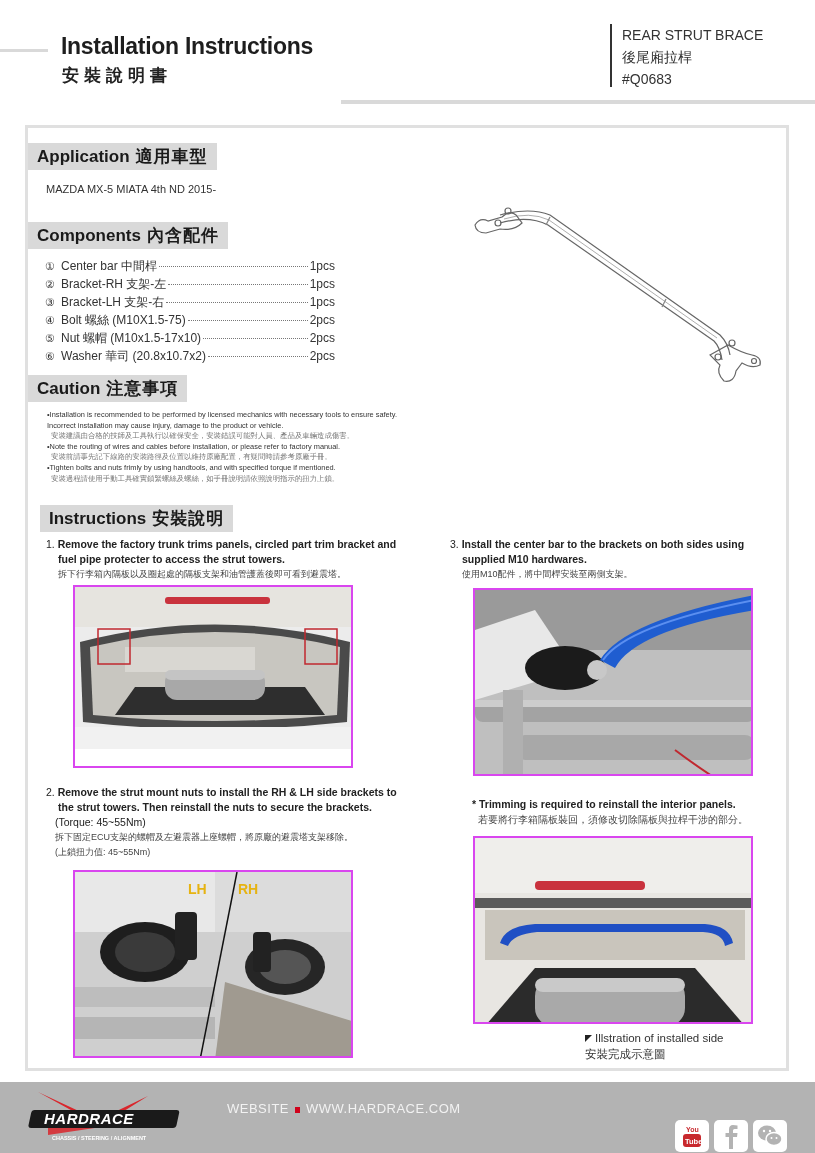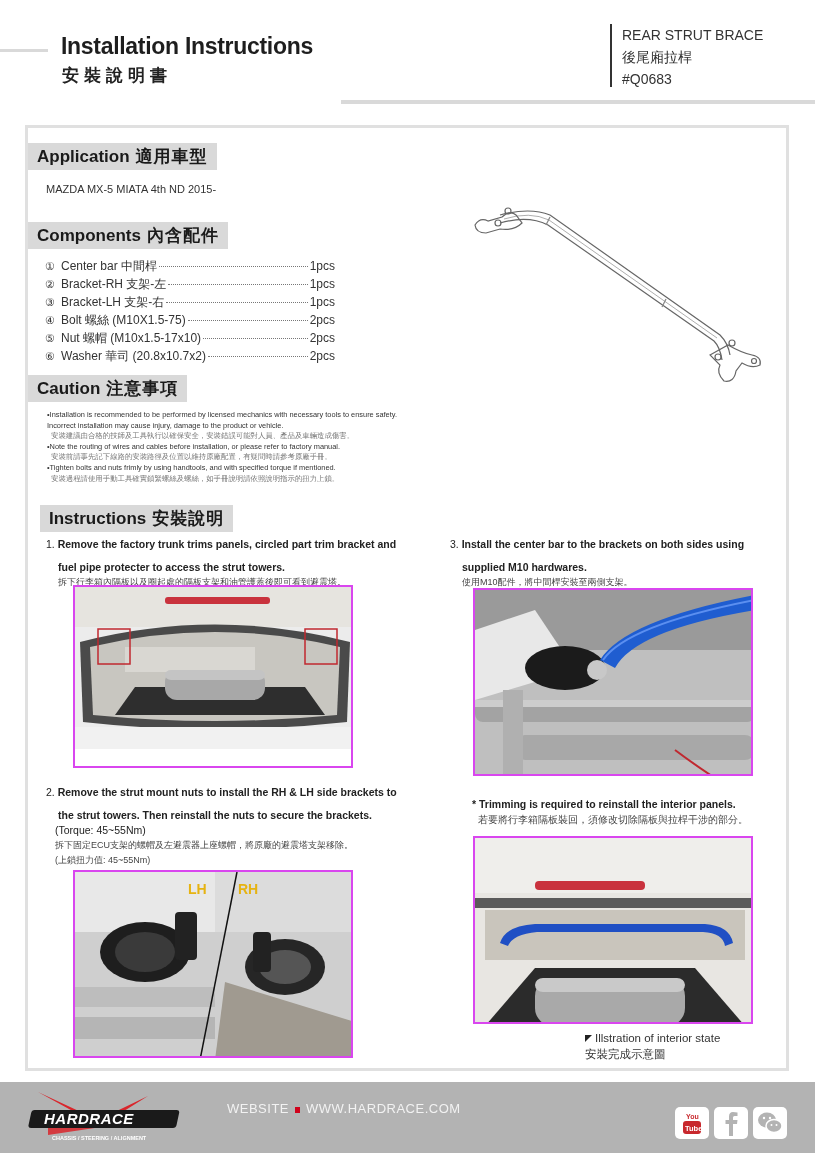--- a/index.html
+++ b/index.html
@@ -33,39 +33,39 @@
 
   .caution { position: absolute; left: 47px; top: 410px; width: 370px; font-size: 7.4px; line-height: 10.6px; color: #444; }
   .caution .en { color: #333; }
   .caution .zh { color: #777; padding-left: 4px; }
 
   
   .product { position: absolute; left: 470px; top: 195px; width: 310px; height: 195px; }
 
   
   .step { position: absolute; font-size: 10.5px; color: #222; line-height: 15px; }
-  .step .en { font-weight: bold; margin-top: 8px; }
+  .step .en { font-weight: bold; }
   .step .zh { font-size: 9px; color: #444; }
   .step .indent { padding-left: 12px; }
 
   .photo { position: absolute; border: 2px solid #d946ef; overflow: hidden; }
 
   .note { position: absolute; font-size: 10.5px; line-height: 15px; color: #222; }
   .note .en { font-weight: bold; }
   .note .zh { font-size: 10px; color: #444; padding-left: 6px; }
 
   .caption { position: absolute; left: 585px; top: 1030px; font-size: 11.5px; color: #333; line-height: 16px; }
   .caption .mark { display: inline-block; width: 0; height: 0; border-top: 7px solid #222; border-right: 7px solid transparent; margin-right: 3px; }
 
   
   .footer { position: absolute; left: 0; top: 1082px; width: 815px; height: 71px; background: #b3b3b3; }
   .logo { position: absolute; left: 28px; top: 8px; width: 160px; height: 55px; }
   .f-contact { position: absolute; left: 227px; top: 16px; font-size: 13px; color: #f2f2f2; line-height: 22px; letter-spacing: 0.5px; }
   .f-contact .sq { display: inline-block; width: 5px; height: 6px; background: #d0021b; margin: 0 6px; vertical-align: middle; }
-  .social { position: absolute; top: 25px; width: 34px; height: 32px; background: #fff; border-radius: 5px; display: flex; align-items: center; justify-content: center; }
+  .social { position: absolute; top: 38px; width: 34px; height: 32px; background: #fff; border-radius: 5px; display: flex; align-items: center; justify-content: center; }
 </style>
 </head>
 <body>
 
 <div class="hdr-left-bar"></div>
 <div class="hdr-title">Installation Instructions</div>
 <div class="hdr-subtitle">安裝說明書</div>
 <div class="hdr-vline"></div>
 <div class="hdr-right">
   <div>REAR STRUT BRACE</div>
@@ -247,21 +247,21 @@
     <rect x="0" y="60" width="280" height="10" fill="#5a5a5a"></rect>
     <rect x="10" y="72" width="260" height="50" fill="#c9c5bc"></rect>
     <path d="M25 105 Q30 88 60 86 L230 86 Q255 88 258 105 L250 108 Q248 95 228 94 L62 94 Q38 96 33 108 Z" fill="#1f4fc4"></path>
     <path d="M60 130 L220 130 L270 188 L10 188 Z" fill="#2b2b2b"></path>
     <rect x="60" y="140" width="150" height="48" rx="18" fill="#a9a9a9"></rect>
     <rect x="60" y="140" width="150" height="14" rx="8" fill="#c9c9c9"></rect>
   </svg>
 </div>
 
 <div class="caption">
-  <div><span class="mark"></span><span>Illstration of interior state</span></div>
+  <div><span class="mark"></span><span>Illstration of installed side</span></div>
   <div>安裝完成示意圖</div>
 </div>
 
 <div class="footer">
   <svg class="logo" viewBox="0 0 160 55">
     <path d="M10 2 L70 30 L120 6 L72 36 Z" fill="#d9262c"></path>
     <path d="M20 38 L120 30 L20 45 Z" fill="#d9262c" opacity="0.85"></path>
     <rect x="8" y="20" width="148" height="18" rx="3" fill="#1a1a1a" transform="skewX(-12)"></rect>
     <text x="16" y="34" font-size="15" font-weight="bold" font-style="italic" fill="#ffffff" font-family="Liberation Sans, sans-serif" letter-spacing="0.5">HARDRACE</text>
     <text x="24" y="50" font-size="5.5" font-weight="bold" fill="#ffffff" font-family="Liberation Sans, sans-serif">CHASSIS / STEERING / ALIGNMENT</text>

